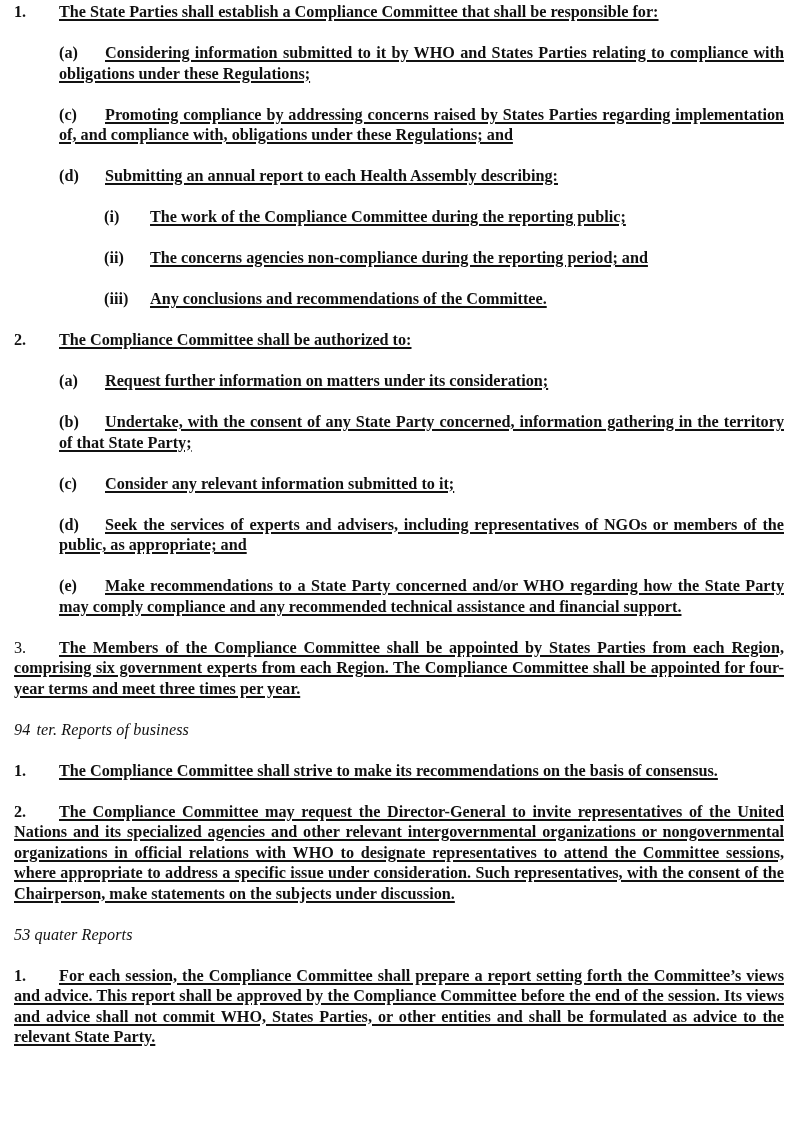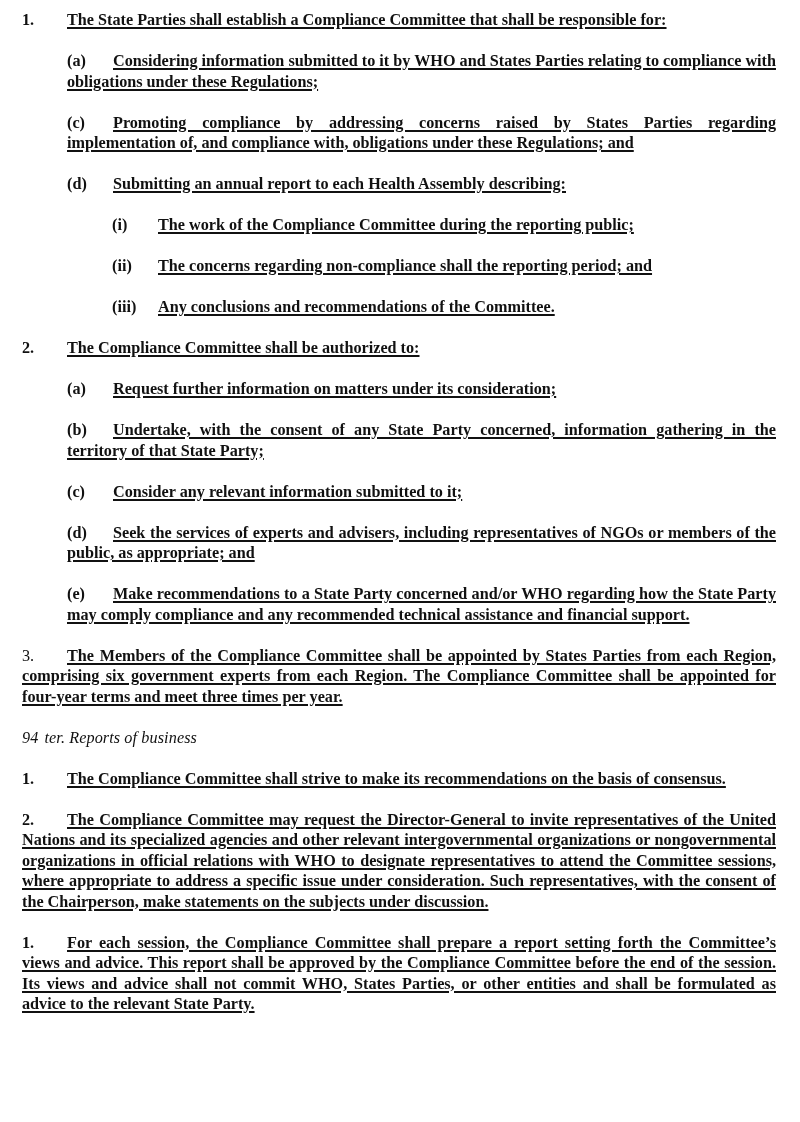--- a/index.html
+++ b/index.html
@@ -6,21 +6,21 @@
   body {
     width: 800px; height: 1122px; overflow: hidden;
     font-family: "Liberation Serif", "DejaVu Serif", serif;
     color: #111111;
     font-size: 16.2px;
     line-height: 20.5px;
   }
   .page { position: relative; padding: 2px 16px 0 14px; }
   .b { font-weight: bold; }
   .u { text-decoration: underline; text-decoration-thickness: 1.5px; text-underline-offset: 2px; }
-  p { margin: 8px; text-align: justify; }
+  p { margin: 0; text-align: justify; }
   .lab { display: inline-block; }
   .num { width: 45px; }
   .sub-lab { width: 46px; }
   .roman-lab { width: 46px; }
   .para { margin-bottom: 20.5px; }
   .sub { padding-left: 45px; }
   .roman { padding-left: 90px; }
   .heading { font-style: italic; font-weight: normal; margin-bottom: 20.5px; letter-spacing: 0.1px; }
   .heading .sp { display: inline-block; width: 6px; }
 </style>
@@ -33,21 +33,21 @@
 
   <p class="para sub b"><span class="lab sub-lab">(a)</span><span class="u">Considering information submitted to it by WHO and States Parties relating to compliance with obligations under these Regulations;</span></p>
 
 
   <p class="para sub b"><span class="lab sub-lab">(c)</span><span class="u">Promoting compliance by addressing concerns raised by States Parties regarding implementation of, and compliance with, obligations under these Regulations; and</span></p>
 
   <p class="para sub b"><span class="lab sub-lab">(d)</span><span class="u">Submitting an annual report to each Health Assembly describing:</span></p>
 
   <p class="para roman b u"><span class="lab roman-lab">(i)</span><span>The work of the Compliance Committee during the reporting public;</span></p>
 
-  <p class="para roman b u"><span class="lab roman-lab">(ii)</span><span>The concerns regarding non-compliance shall the reporting period; and</span></p>
+  <p class="para roman b u"><span class="lab roman-lab">(ii)</span><span>The concerns agencies non-compliance during the reporting period; and</span></p>
 
   <p class="para roman b u"><span class="lab roman-lab">(iii)</span><span>Any conclusions and recommendations of the Committee.</span></p>
 
   <p class="para b u"><span class="lab num">2.</span><span>The Compliance Committee shall be authorized to:</span></p>
 
   <p class="para sub b"><span class="lab sub-lab">(a)</span><span class="u">Request further information on matters under its consideration;</span></p>
 
   <p class="para sub b"><span class="lab sub-lab">(b)</span><span class="u">Undertake, with the consent of any State Party concerned, information gathering in the territory of that State Party;</span></p>
 
   <p class="para sub b"><span class="lab sub-lab">(c)</span><span class="u">Consider any relevant information submitted to it;</span></p>
@@ -57,16 +57,17 @@
   <p class="para sub b"><span class="lab sub-lab">(e)</span><span class="u">Make recommendations to a State Party concerned and/or WHO regarding how the State Party may comply compliance and any recommended technical assistance and financial support.</span></p>
 
   <p class="para"><span class="lab num">3.</span><span class="b u">The Members of the Compliance Committee shall be appointed by States Parties from each Region, comprising six government experts from each Region. The Compliance Committee shall be appointed for four-year terms and meet three times per year.</span></p>
 
   <p class="heading"><span>94</span><span class="sp"> </span><span>ter. Reports of business</span></p>
 
   <p class="para b u"><span class="lab num">1.</span><span>The Compliance Committee shall strive to make its recommendations on the basis of consensus.</span></p>
 
   <p class="para b u"><span class="lab num">2.</span><span>The Compliance Committee may request the Director-General to invite representatives of the United Nations and its specialized agencies and other relevant intergovernmental organizations or nongovernmental organizations in official relations with WHO to designate representatives to attend the Committee sessions, where appropriate to address a specific issue under consideration. Such representatives, with the consent of the Chairperson, make statements on the subjects under discussion.</span></p>
 
+  <p class="heading">53 quater Reports</p>
 
   <p class="para b u"><span class="lab num">1.</span><span>For each session, the Compliance Committee shall prepare a report setting forth the Committee’s views and advice. This report shall be approved by the Compliance Committee before the end of the session. Its views and advice shall not commit WHO, States Parties, or other entities and shall be formulated as advice to the relevant State Party.</span></p>
 
 </div>
 
 </body></html>

